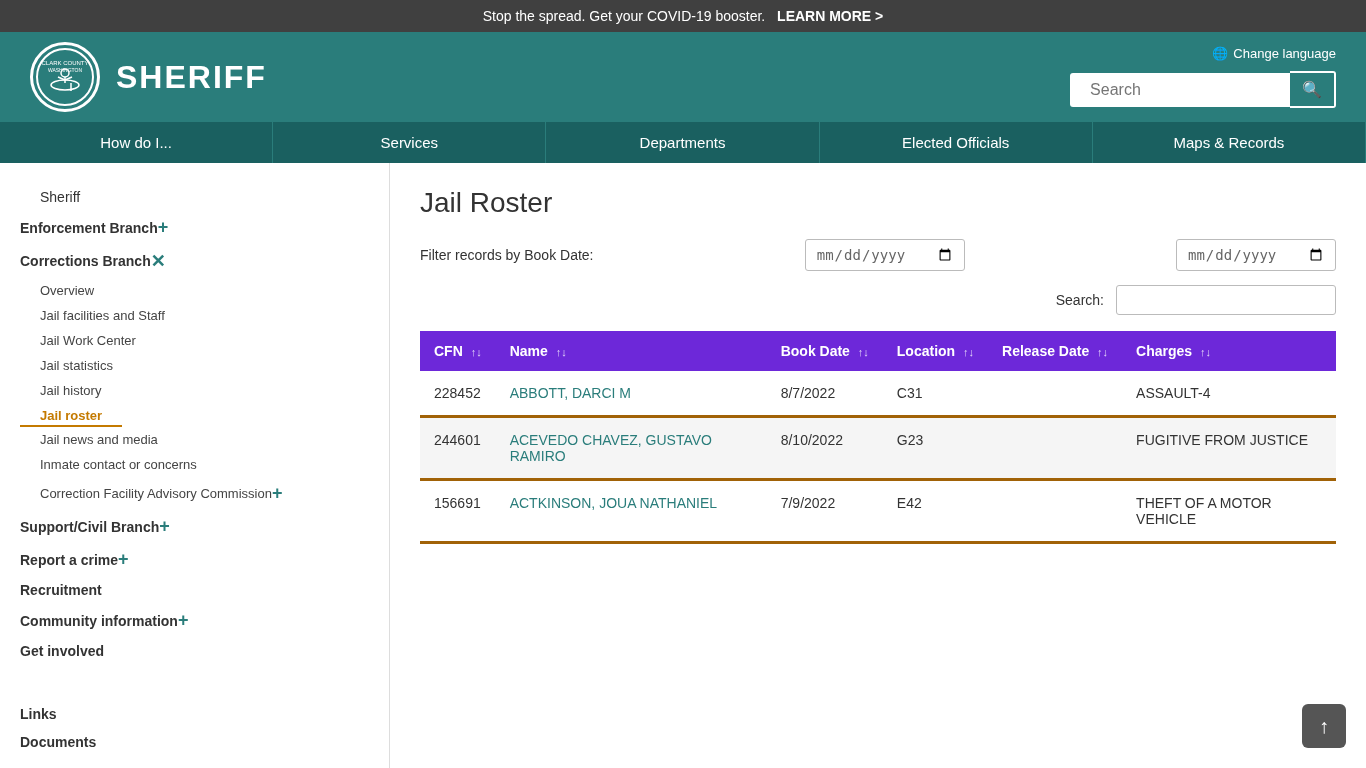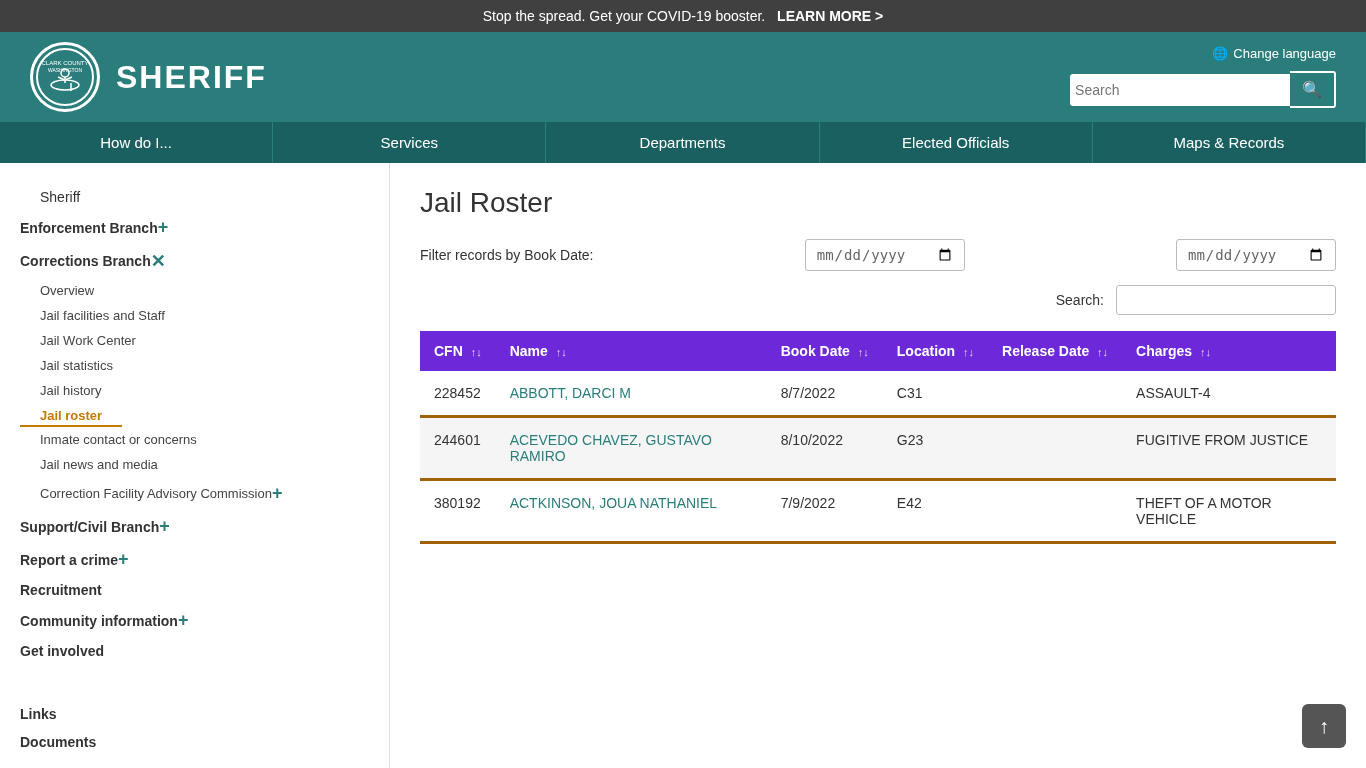--- a/index.html
+++ b/index.html
@@ -69,24 +69,24 @@
       align-items: center;
       gap: 5px;
       cursor: pointer;
     }
     .search-bar {
       display: flex;
       align-items: center;
     }
     .search-bar input {
       width: 220px;
-      padding: 8px 5px;
+      padding: 8px 20px;
       border: none;
       border-radius: 3px 0 0 3px;
-      font-size: 14px;
+      font-size: 16px;
       outline: none;
     }
     .search-bar button {
       background-color: #2a7d7b;
       border: 2px solid #fff;
       border-left: none;
       color: #fff;
       padding: 7px 12px;
       cursor: pointer;
       border-radius: 0 3px 3px 0;
@@ -366,24 +366,24 @@
       <a class="sidebar-sub-link" href="#">
         <span>Jail statistics</span>
       </a>
       <a class="sidebar-sub-link" href="#">
         <span>Jail history</span>
       </a>
       <a class="sidebar-sub-link active" href="#">
         <span>Jail roster</span>
       </a>
       <a class="sidebar-sub-link" href="#">
+        <span>Jail news and media</span>
+      </a>
+      <a class="sidebar-sub-link" href="#">
         <span>Inmate contact or concerns</span>
-      </a>
-      <a class="sidebar-sub-link" href="#">
-        <span>Jail news and media</span>
       </a>
       <div class="sidebar-section-header" style="font-weight:400;font-size:13px;color:#444;">
         <span>Correction Facility Advisory Commission</span>
         <span class="plus-icon">+</span>
       </div>
     </div>
 
     <div class="sidebar-section-header">
       <span>Support/Civil Branch</span>
       <span class="plus-icon">+</span>
@@ -471,21 +471,21 @@
     </tr>
           <tr>
       <td>244601</td>
       <td><a class="inmate-link" href="#">ACEVEDO CHAVEZ, GUSTAVO RAMIRO</a></td>
       <td>8/10/2022</td>
       <td>G23</td>
       <td></td>
       <td>FUGITIVE FROM JUSTICE</td>
     </tr>
           <tr>
-      <td>380192</td>
+      <td>156691</td>
       <td><a class="inmate-link" href="#">ACTKINSON, JOUA NATHANIEL</a></td>
       <td>7/9/2022</td>
       <td>E42</td>
       <td></td>
       <td>THEFT OF A MOTOR VEHICLE</td>
     </tr>
         </tbody>
     </table>
   </main>
 </div>

